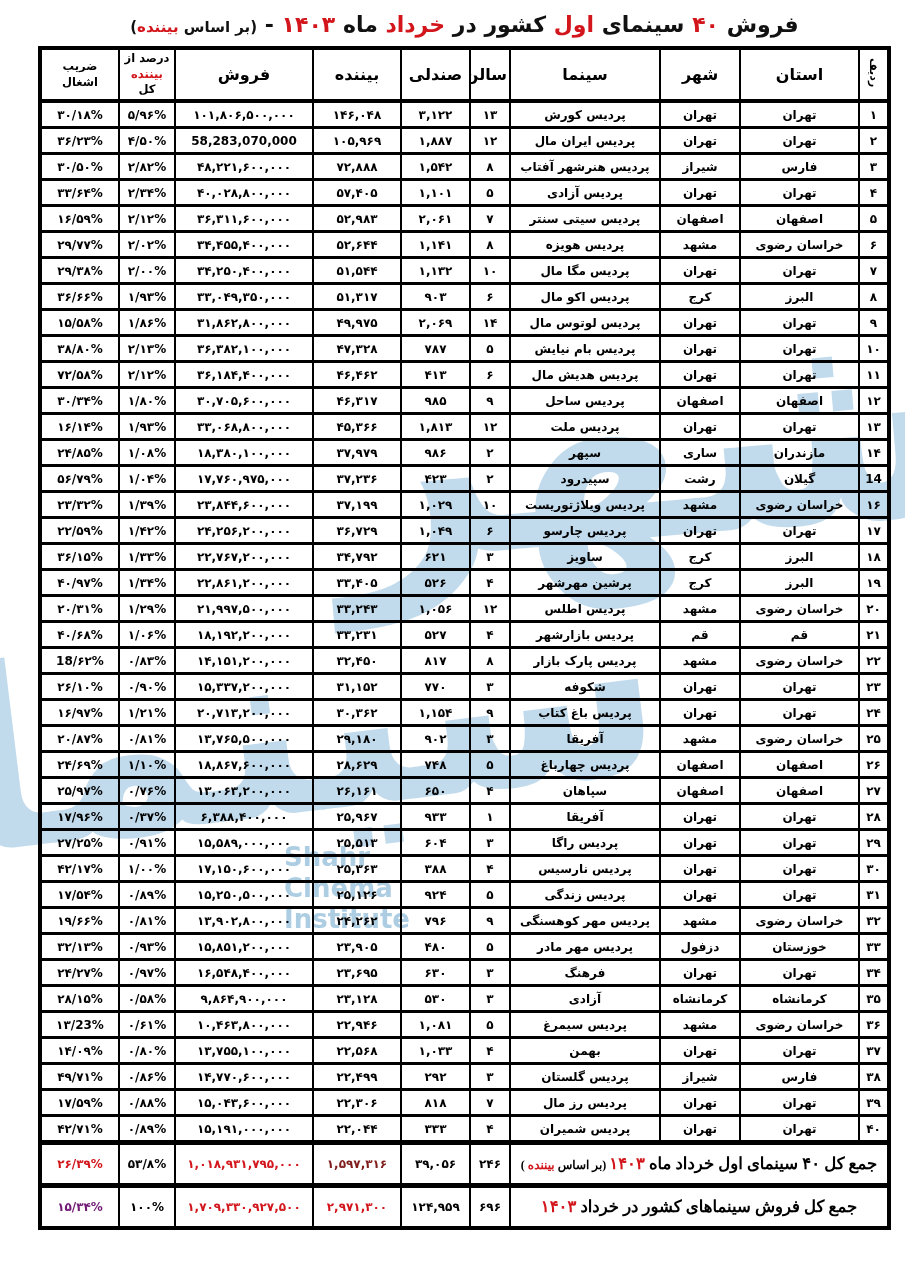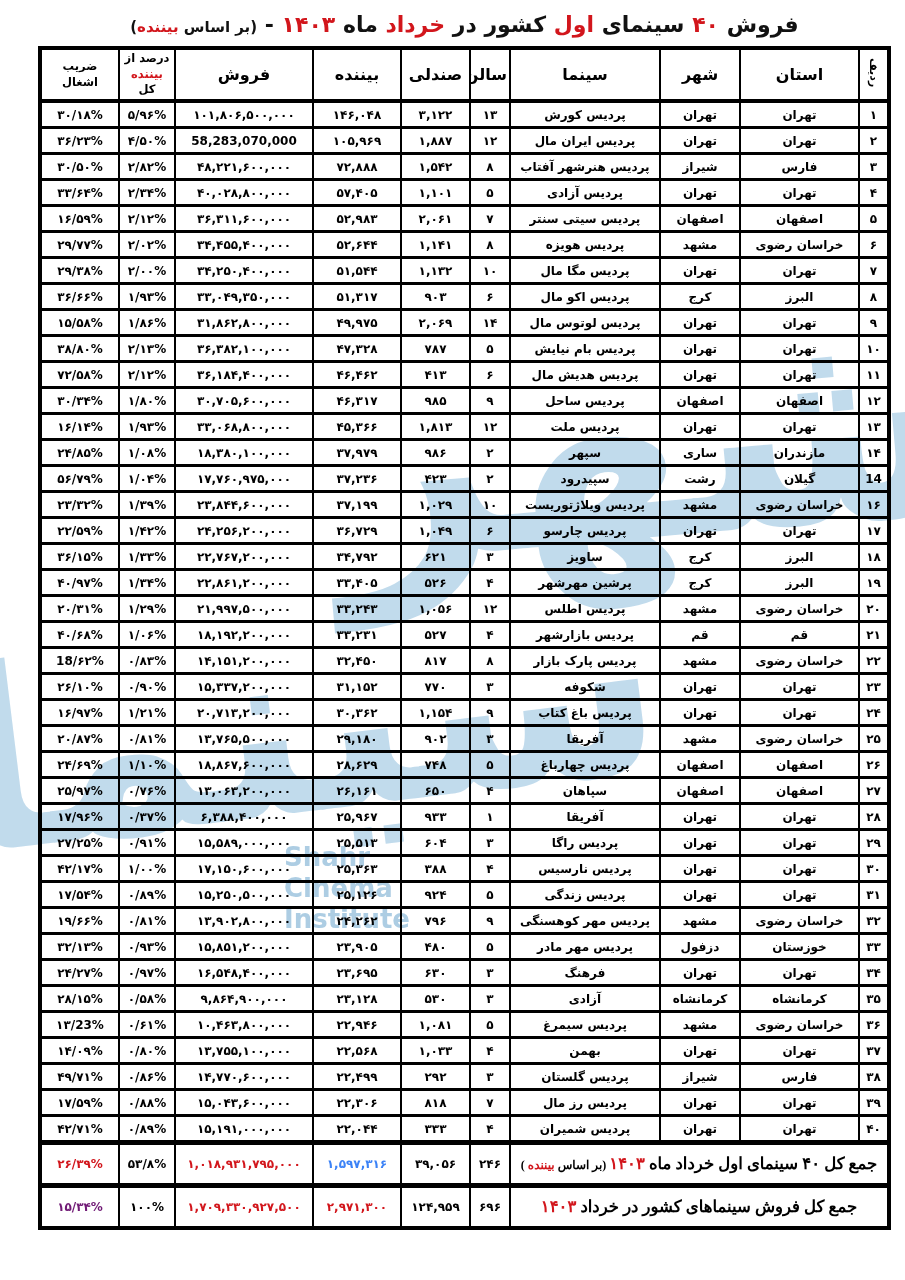--- a/index.html
+++ b/index.html
@@ -602,21 +602,21 @@
     <td class="c-sales">۱۵,۱۹۱,۰۰۰,۰۰۰</td>
     <td class="c-pct">۰/۸۹%</td>
     <td class="c-occ">۴۲/۷۱%</td>
   </tr>
 </tbody>
       <tbody class="totals">
         <tr>
           <td class="total-label" colspan="4"><span>جمع کل ۴۰ سینمای اول خرداد ماه </span><span style="color: rgb(210, 22, 28);">۱۴۰۳</span><span class="small-note"> (بر اساس </span><span class="small-note" style="color: rgb(210, 22, 28);">بیننده</span><span class="small-note"> )</span></td>
           <td>۲۴۶</td>
           <td>۳۹,۰۵۶</td>
-          <td style="color: #3b82f6;">۱,۵۹۷,۳۱۶</td>
+          <td style="color: #7f1d1d;">۱,۵۹۷,۳۱۶</td>
           <td style="color: rgb(210, 22, 28);">۱,۰۱۸,۹۳۱,۷۹۵,۰۰۰</td>
           <td>۵۳/۸%</td>
           <td style="color: rgb(210, 22, 28);">۲۶/۳۹%</td>
         </tr>
         <tr>
           <td class="total-label" colspan="4"><span>جمع کل فروش سینماهای کشور در خرداد </span><span style="color: rgb(210, 22, 28);">۱۴۰۳</span></td>
           <td>۶۹۶</td>
           <td>۱۲۴,۹۵۹</td>
           <td style="color: rgb(210, 22, 28);">۲,۹۷۱,۳۰۰</td>
           <td style="color: rgb(210, 22, 28);">۱,۷۰۹,۳۳۰,۹۲۷,۵۰۰</td>

